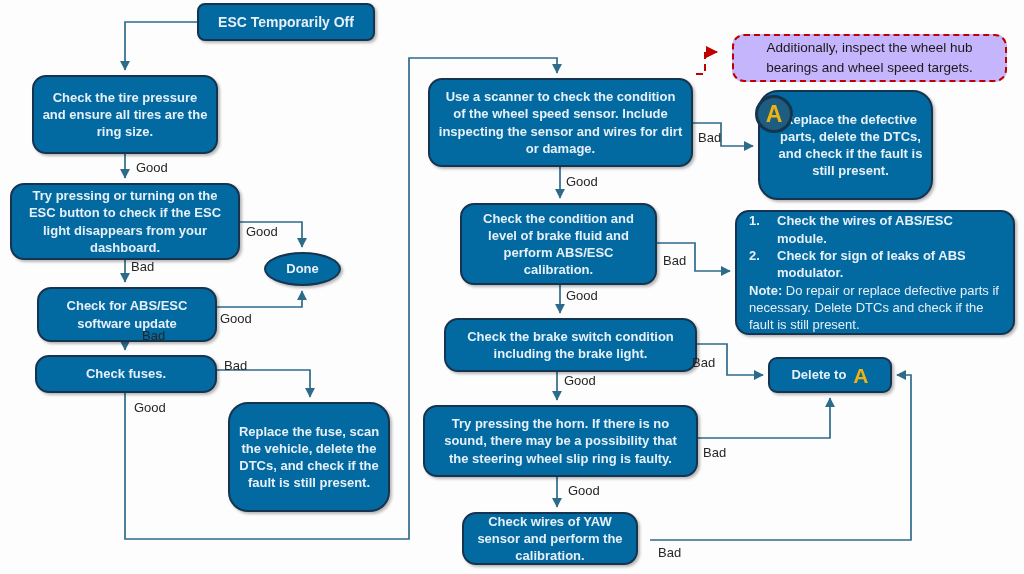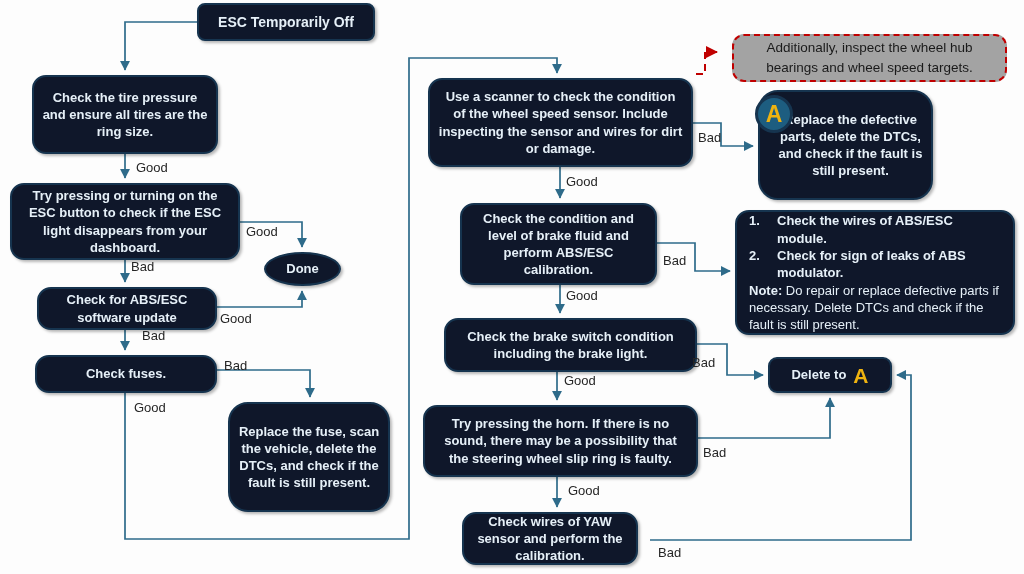--- a/index.html
+++ b/index.html
@@ -3,35 +3,35 @@
 <meta charset="utf-8">
 <style>
   html,body{margin:0;padding:0;background:#ffffff;}
   #canvas{
     position:relative;width:1024px;height:574px;overflow:hidden;
     background:#fdfdfd;font-family:"Liberation Sans",sans-serif;
   }
   #wires{position:absolute;left:0;top:0;width:1024px;height:574px;}
   .node{
     position:absolute;box-sizing:border-box;
-    background:#0f172a;border:2px solid #16344f;border-radius:14px;
+    background:#0369a1;border:2px solid #16344f;border-radius:14px;
     color:#e6f0f8;font-size:13px;font-weight:bold;line-height:1.32;
     display:flex;align-items:center;justify-content:center;text-align:center;
     padding:4px 8px;box-shadow:2px 2px 3px rgba(0,0,0,.28);
   }
   .node.title{border-radius:8px;font-size:14px;}
   .node.ellipse{border-radius:50%;}
   .node.big-round{border-radius:20px;}
   .node.small{border-radius:9px;}
   .elabel{
     position:absolute;font-size:13px;color:#262626;font-weight:normal;
     white-space:nowrap;
   }
   .callout{
-    position:absolute;box-sizing:border-box;background:#a3a3a3;
+    position:absolute;box-sizing:border-box;background:#c4b5fd;
     border:2px dashed #c00000;border-radius:12px;
     color:#1a1a1a;font-size:13.5px;line-height:1.45;
     display:flex;align-items:center;justify-content:center;text-align:center;
     padding:4px 14px;
   }
   .badge{
     position:absolute;width:38px;height:38px;border-radius:50%;
     background:#1d5d80;border:3px solid #16344f;box-sizing:border-box;
     display:flex;align-items:center;justify-content:center;
     color:#efb310;font-size:23px;font-weight:bold;
@@ -86,21 +86,21 @@
   </div>
 
   <div class="node" style="left:32px;top:75px;width:186px;height:79px;">
     <span>Check the tire pressure and ensure all tires are the ring size.</span>
   </div>
 
   <div class="node" style="left:10px;top:183px;width:230px;height:77px;">
     <span>Try pressing or turning on the ESC button to check if the ESC light disappears from your dashboard.</span>
   </div>
 
-  <div class="node" style="left:37px;top:287px;width:180px;height:43px;padding-left:8px;">
+  <div class="node" style="left:37px;top:287px;width:180px;height:55px;padding-left:8px;">
     <span>Check for ABS/ESC software update</span>
   </div>
 
   <div class="node" style="left:35px;top:355px;width:182px;height:38px;">
     <span>Check fuses.</span>
   </div>
 
   <div class="node ellipse" style="left:264px;top:252px;width:77px;height:34px;">
     <span>Done</span>
   </div>

